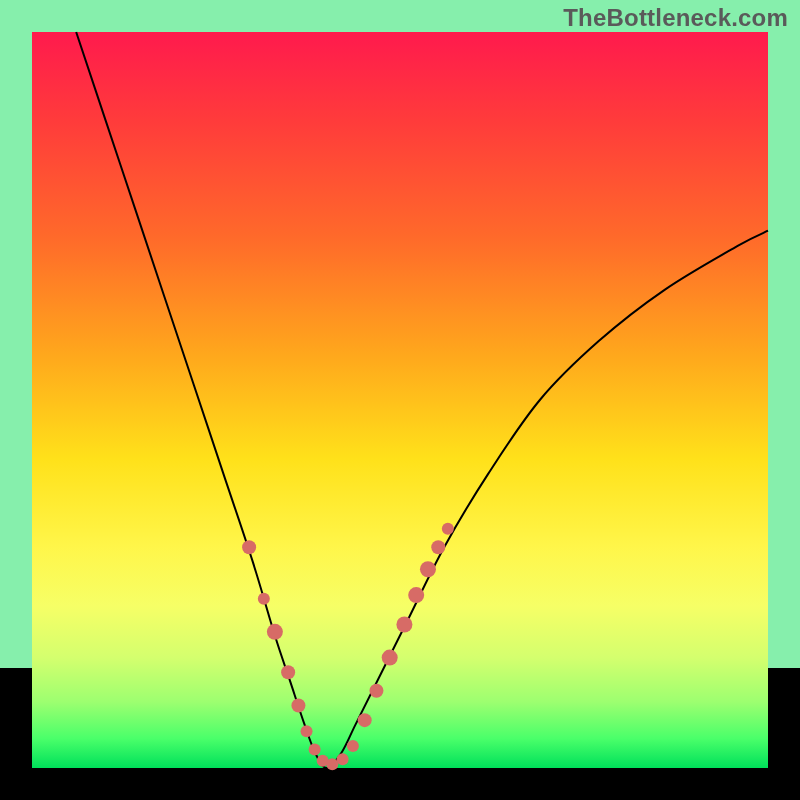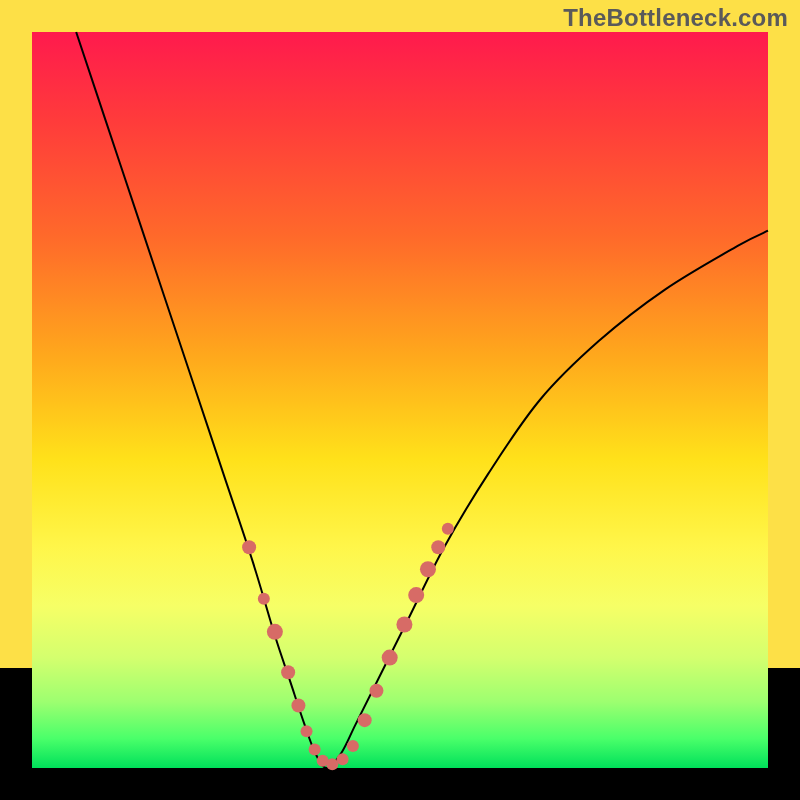--- a/index.html
+++ b/index.html
@@ -10,21 +10,21 @@
     background: #000;
     position: relative;
     overflow: hidden;
   }
   .frame {
     position: absolute;
     top: 0;
     left: 0;
     width: 800px;
     height: 668px;
-    background: #fde047;
+    background: #86efac;
   }
   .plot-area {
     position: absolute;
     top: 32px;
     left: 32px;
     width: 736px;
     height: 736px;
     background: linear-gradient(to bottom,
       #ff1a4d 0%,
       #ff3b3b 12%,

